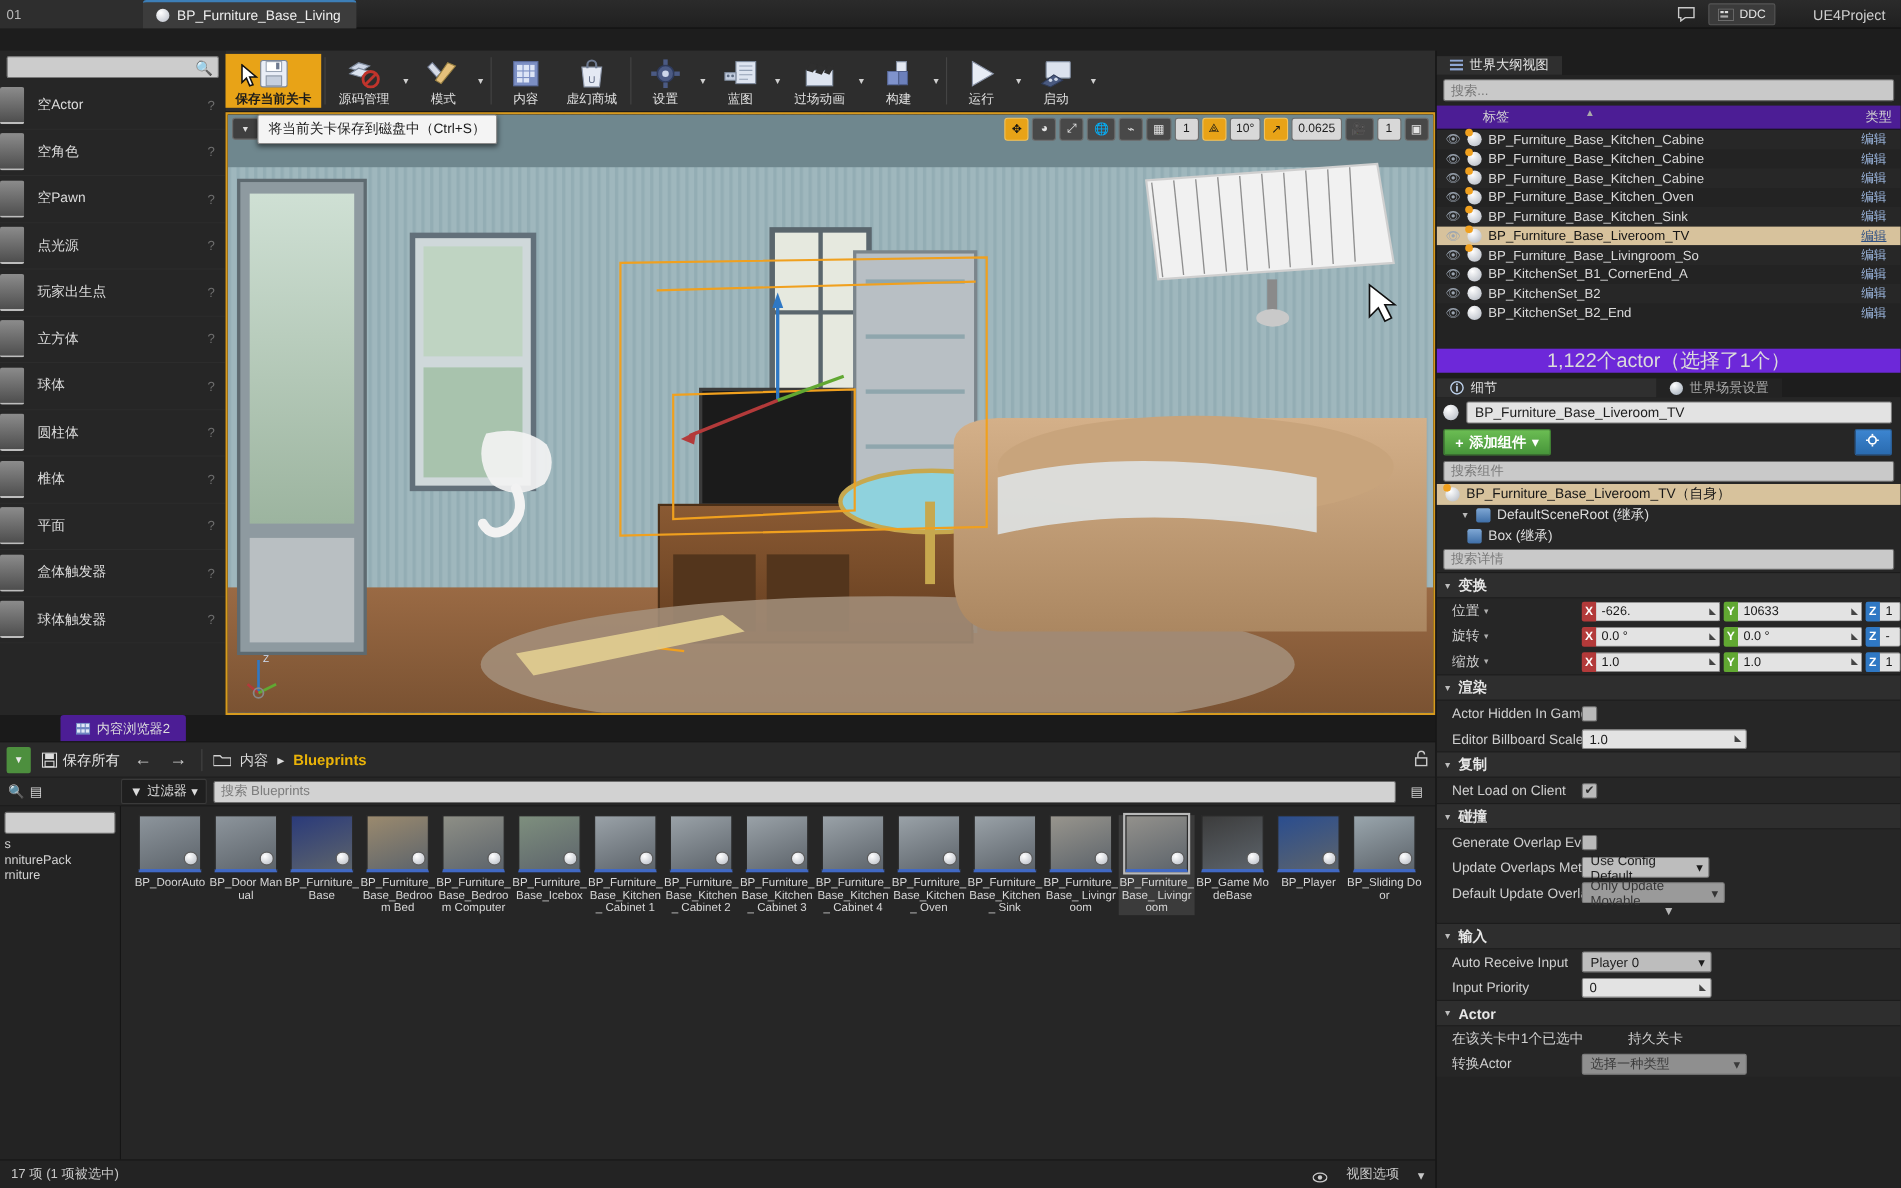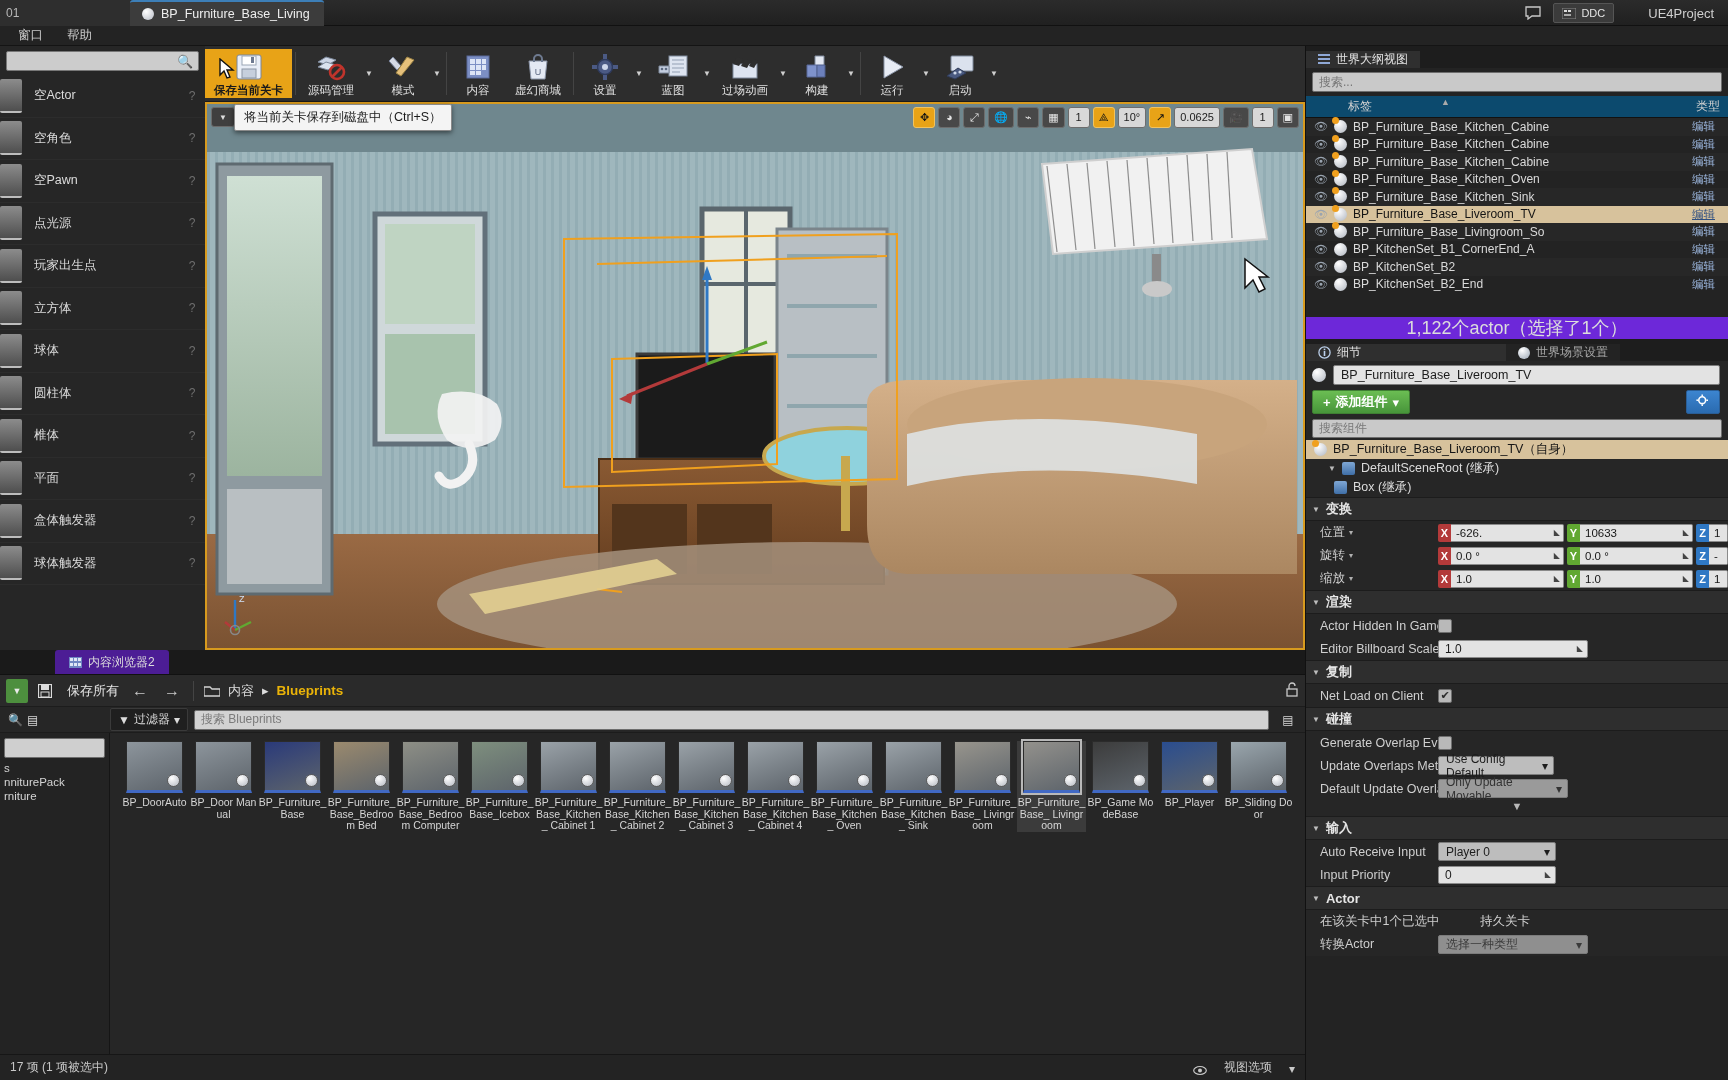--- a/index.html
+++ b/index.html
@@ -108,21 +108,21 @@
   
   .cb-tabrow { position:absolute; left:0; top:650px; width:1305px; height:24px; background:#1a1a1a; }
   .cb-tab { position:absolute; left:55px; top:0; height:24px; display:flex; align-items:center;
       gap:6px; padding:0 14px; background:#4c1d95; color:#ddd; font-size:12px; border-radius:3px 3px 0 0;}
   .cb-panel { position:absolute; left:0; top:674px; width:1305px; height:406px; background:#262626;
       border-top:1px solid #111; }
   .cb-toolbar { height:32px; display:flex; align-items:center; gap:10px; padding:0 6px;
       background:#2a2a2a; border-bottom:1px solid #1c1c1c; }
   .cb-green { width:22px; height:24px; background:#4d8f3e; border-radius:2px;
       display:flex; align-items:center; justify-content:center; color:#eaeaea; font-size:9px; }
-  .cb-btn { display:flex; align-items:center; gap:15px; color:#e4e4e4; font-size:13px; }
+  .cb-btn { display:flex; align-items:center; gap:5px; color:#e4e4e4; font-size:13px; }
   .cb-arrow { color:#c9c9c9; font-size:16px; padding:0 3px; }
   .cb-vsep { width:1px; height:20px; background:#444; }
   .crumb { display:flex; align-items:center; gap:8px; font-size:13px; color:#dcdcdc; }
   .crumb b { color:#eab308; font-size:13.5px; }
 
   .cb-filterrow { height:26px; display:flex; align-items:center; gap:6px;
      padding:0 4px; background:#262626; border-bottom:1px solid #1c1c1c; }
   .filt-btn { display:flex; align-items:center; gap:4px; background:#1f1f1f; border:1px solid #3a3a3a;
      border-radius:2px; padding:2px 7px; font-size:12px; color:#dcdcdc; }
   .cb-search { flex:1; height:20px; background:#d2d2d2; border:1px solid #6d6d6d; border-radius:2px;
@@ -149,21 +149,21 @@
 
   
   .right { position:absolute; left:1305px; top:46px; width:423px; height:1034px; background:#232323;
      border-left:1px solid #111; overflow:hidden; }
   .panel-tabrow { height:22px; background:#1d1d1d; display:flex; align-items:flex-end; }
   .panel-tab { display:flex; align-items:center; gap:6px; padding:0 12px; background:#2f2f2f;
      color:#e2e2e2; font-size:12px; }
   .panel-tab.inactive { background:#232323; color:#a8a8a8; }
   .wo-search { height:20px; margin:4px 6px; background:#c9c9c9; border:1px solid #6d6d6d;
      border-radius:2px; color:#777; font-size:12px; display:flex; align-items:center; padding:0 6px; }
-  .wo-head { height:22px; background:#0c4a6e; display:flex; align-items:center;
+  .wo-head { height:22px; background:#4c1d95; display:flex; align-items:center;
      font-size:12px; color:#d2d2d2; border-bottom:1px solid #121212; position:relative; }
   .wo-head .c1 { width:92px; padding-left:42px; }
   .wo-head .sortarrow { position:absolute; left:135px; top:1px; color:#aaa; font-size:9px; }
   .wo-rows { }
   .wo-row { height:17.5px; display:flex; align-items:center; font-size:12px; color:#dadada;
      padding-left:8px; gap:6px; }
   .wo-row:nth-child(odd) { background:#272727; }
   .wo-row.sel { background:#d7c29c; color:#141414; }
   .wo-eye { width:14px; color:#9aa4b0; font-size:11px; flex:none; }
   .wo-sph { width:13px; height:13px; border-radius:50%; flex:none; position:relative;
@@ -254,24 +254,20 @@
             <rect x="2" y="2" width="3" height="2" fill="#ddd"></rect>
             <rect x="6" y="2" width="3" height="2" fill="#ddd"></rect>
             <rect x="2" y="6" width="7" height="2" fill="#aaa"></rect>
           </svg>
         <span>DDC</span>
       </div>
       <div class="proj-name">UE4Project</div>
     </div>
   </div>
 
-  <div class="menubar">
-    <span>窗口</span>
-    <span>帮助</span>
-  </div>
 
   <div class="left-panel">
     <div class="la-search">
       <span class="mag">🔍</span>
     </div>
     <div class="la-list" id="la-list">
         <div class="la-row">
           <div class="la-thumb"></div>
           <div class="la-name">空Actor</div>
           <div class="la-help">?</div>
@@ -970,20 +966,23 @@
             <span class="comp-tri">▼</span>
             <span class="comp-ico sq"></span>
             <span>DefaultSceneRoot (继承)</span>
           </div>
           <div class="comp-row comp-ind2">
             <span class="comp-ico sq"></span>
             <span>Box (继承)</span>
           </div>
         </div>
 
+      <div class="det-srch">
+        <span>搜索详情</span>
+      </div>
 
       <div class="sect-head">
         <span class="sect-tri">▼</span>
         <span>变换</span>
       </div>
       <div id="xform-rows">
           <div class="prow">
             <span class="plabel">位置 <span class="pcaret">▾</span></span>
             <div class="vecgrp">
               <div class="vfield">

